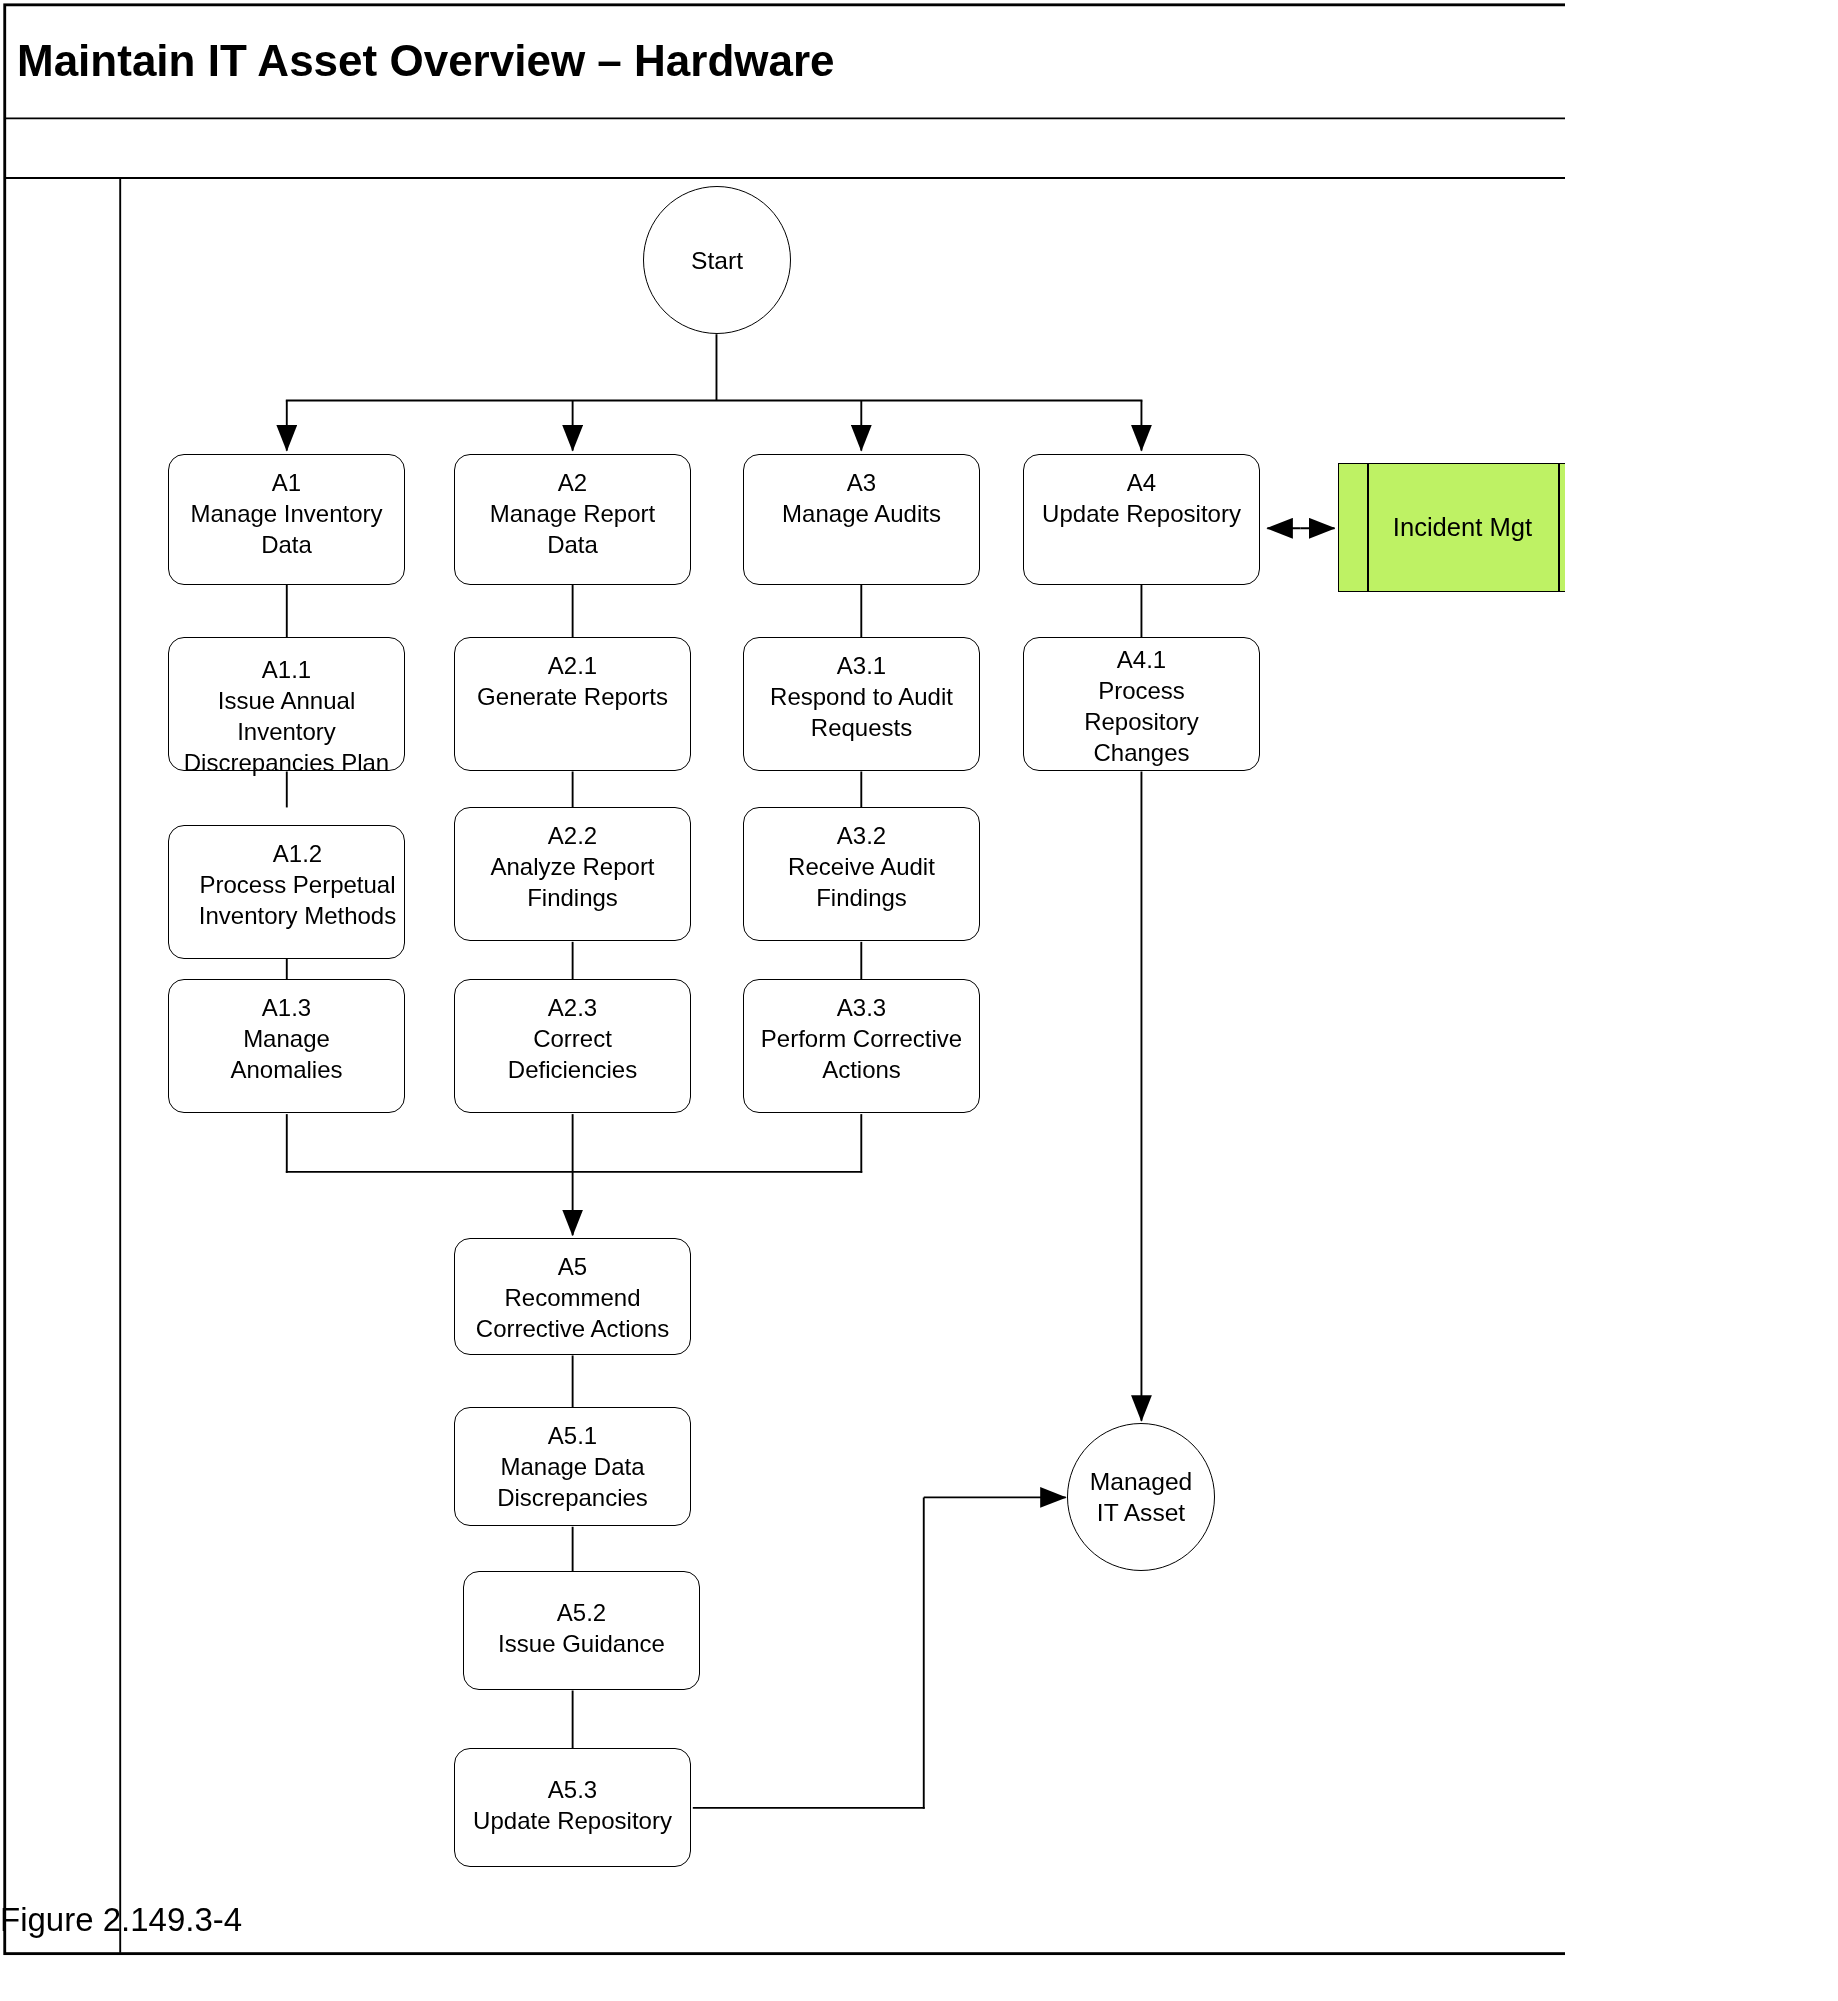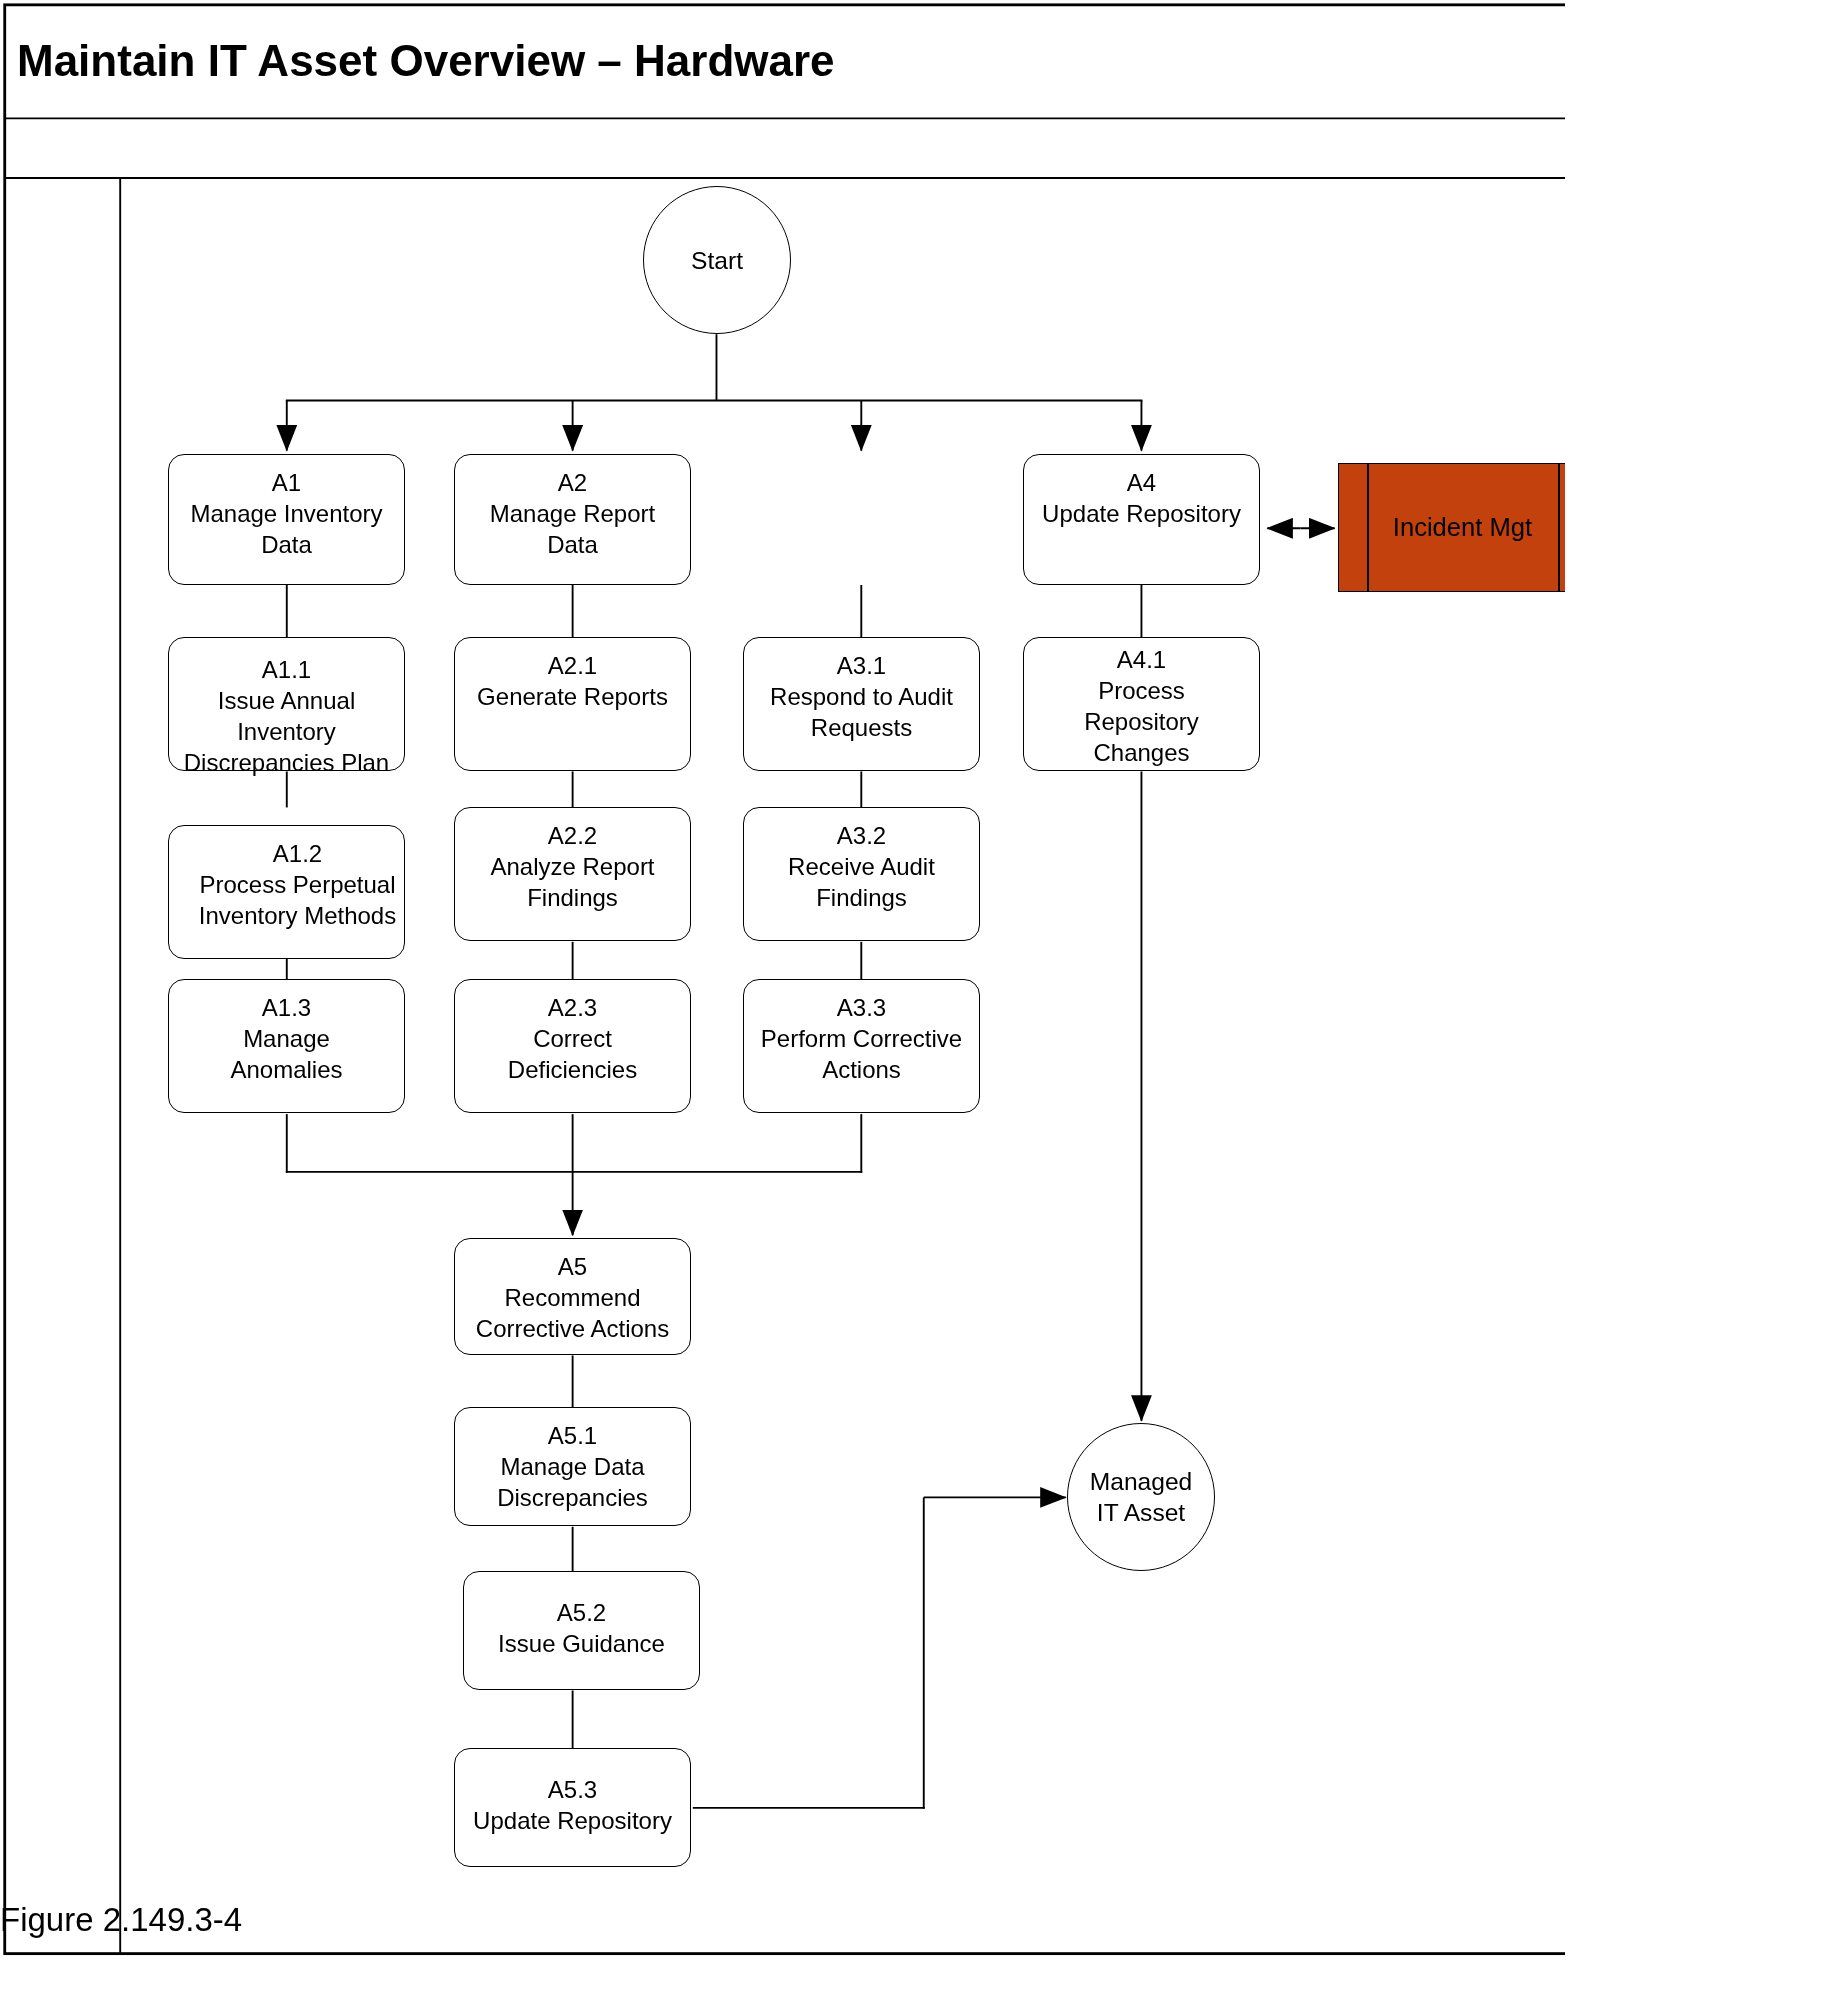--- a/index.html
+++ b/index.html
@@ -42,21 +42,21 @@
     box-sizing:border-box;
     border:1.9px solid #000;border-radius:50%;
     background:#fff;
     display:flex;align-items:center;justify-content:center;
     text-align:center;font-size:24.6px;line-height:31px;
     white-space:pre-line;
   }
   
   .extbox{
     position:absolute;left:1338px;top:463px;width:249px;height:129px;
-    box-sizing:border-box;border:1.9px solid #000;background:#c2410c;
+    box-sizing:border-box;border:1.9px solid #000;background:#bef264;
   }
   .extbox .vbar{
     position:absolute;top:0;bottom:0;width:1.9px;background:#000;
   }
   .extbox .vbar.left{left:28px;}
   .extbox .vbar.right{right:26.5px;}
   .extlabel{
     position:absolute;left:0;right:0;top:0;bottom:0;
     display:flex;align-items:center;justify-content:center;
     font-size:25.6px;
@@ -128,20 +128,24 @@
   <div class="pbox" style="left:168px;top:454px;height:131px;">
     <div class="nid">A1</div>
     <div class="nlabel">Manage Inventory
 Data</div>
   </div>
   <div class="pbox" style="left:454px;top:454px;height:131px;">
     <div class="nid">A2</div>
     <div class="nlabel">Manage Report
 Data</div>
   </div>
+  <div class="pbox" style="left:743px;top:454px;height:131px;">
+    <div class="nid">A3</div>
+    <div class="nlabel">Manage Audits</div>
+  </div>
   <div class="pbox" style="left:1023px;top:454px;height:131px;">
     <div class="nid">A4</div>
     <div class="nlabel">Update Repository</div>
   </div>
 
   <div class="extbox">
     <div class="vbar left"></div>
     <div class="vbar right"></div>
     <div class="extlabel">Incident Mgt</div>
   </div>

